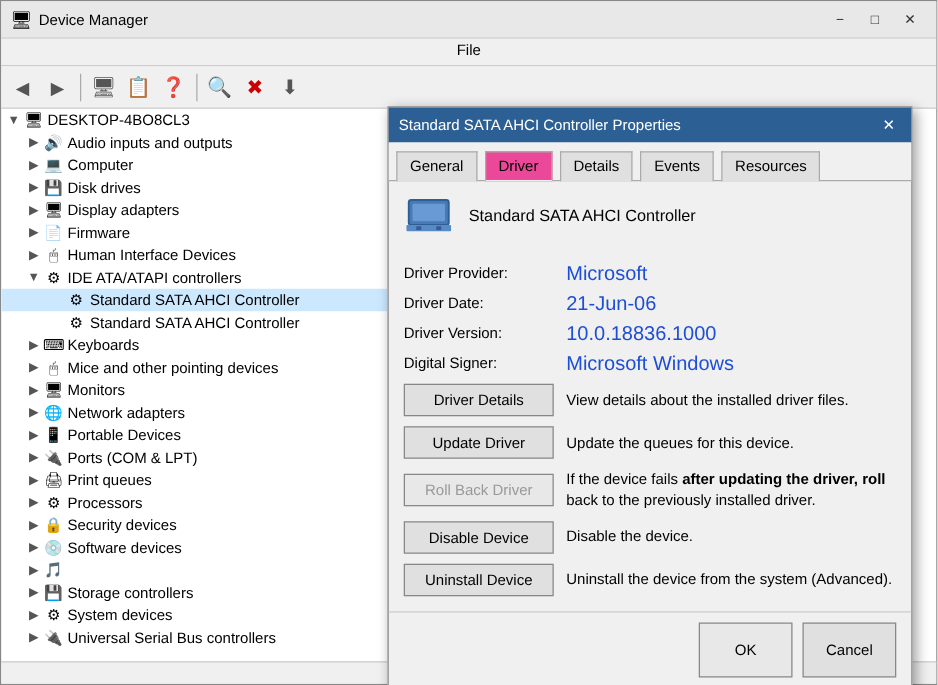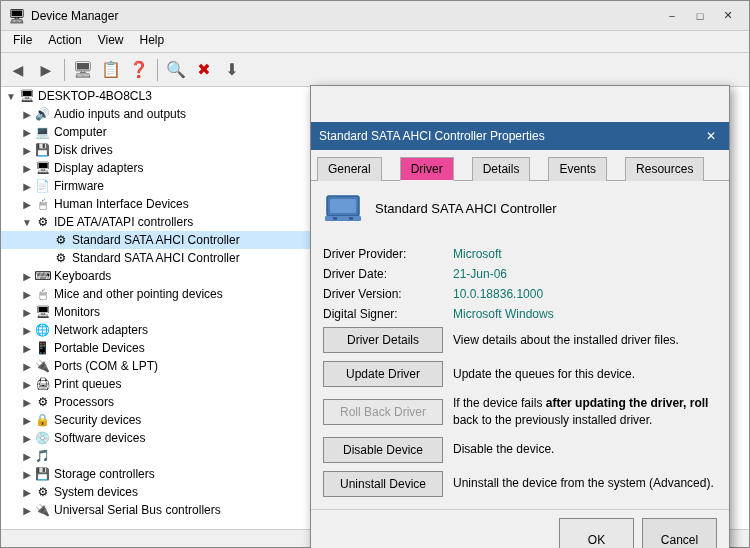--- a/index.html
+++ b/index.html
@@ -62,22 +62,24 @@
       justify-content: center;
       font-size: 11px;
       color: #333;
     }
 
     
     .menu-bar {
       background: #f0f0f0;
       height: 22px;
       display: flex;
+      align-items: center;
       padding: 0 4px;
       border-bottom: 1px solid #ccc;
+      flex-direction: column;
     }
     .menu-item {
       padding: 2px 8px;
       cursor: pointer;
       font-size: 12px;
       color: #000;
     }
 
     
     .toolbar {
@@ -180,21 +182,20 @@
       display: flex;
       flex-direction: column;
     }
     .modal-title-bar {
       background: #2c6095;
       color: #fff;
       height: 28px;
       display: flex;
       align-items: center;
       padding: 0 8px;
-      margin-top: 36px;
     }
     .modal-title-text {
       flex: 1;
       font-size: 12px;
     }
     .modal-close-btn {
       width: 20px;
       height: 18px;
       background: transparent;
       border: none;
@@ -203,21 +204,21 @@
       display: flex;
       align-items: center;
       justify-content: center;
       font-size: 12px;
     }
 
     
     .tab-bar {
       display: flex;
       padding: 6px 6px 0 6px;
-      gap: 18px;
+      gap: 6px;
       background: #f0f0f0;
       border-bottom: 1px solid #aaa;
     }
     .tab {
       padding: 4px 10px;
       border: 1px solid #aaa;
       border-bottom: none;
       background: #e0e0e0;
       cursor: pointer;
       font-size: 12px;
@@ -268,22 +269,22 @@
       margin-bottom: 6px;
       align-items: flex-start;
     }
     .prop-label {
       width: 130px;
       color: #000;
       font-size: 12px;
       flex-shrink: 0;
     }
     .prop-value {
-      font-size: 12px;
-      color: #0f766e;
+      font-size: 16px;
+      color: #1d4ed8;
     }
 
     
     .driver-buttons {
       display: flex;
       flex-direction: column;
       gap: 8px;
     }
     .driver-button-row {
       display: flex;

